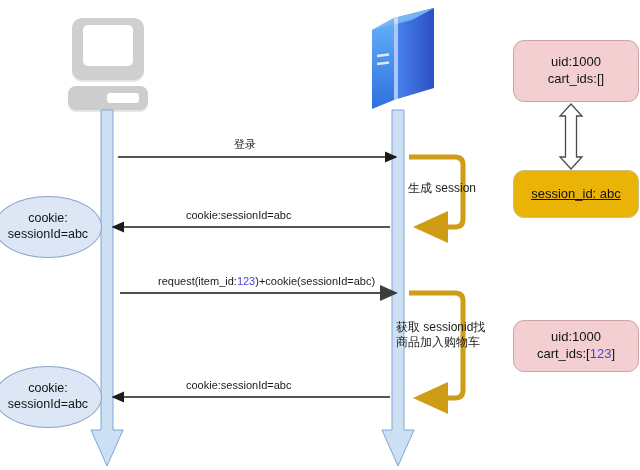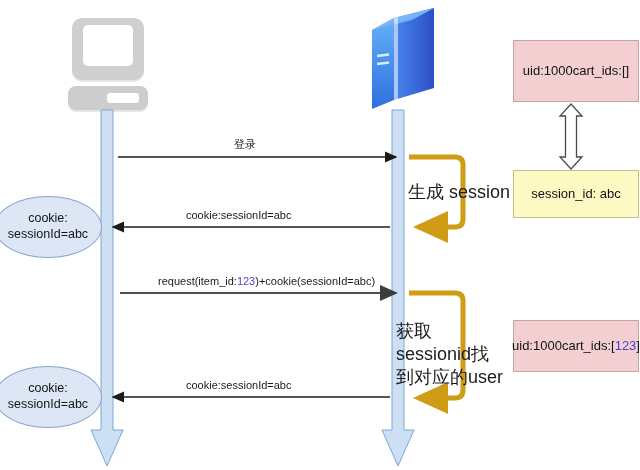--- a/index.html
+++ b/index.html
@@ -57,21 +57,21 @@
   .msg-label {
     font-size: 11px;
     color: #1b1b1b;
     white-space: nowrap;
     line-height: 1.1;
   }
   .accent-num { color: #4a3fd0; }
 
   
   .loop-label {
-    font-size: 18px;
+    font-size: 12px;
     color: #1b1b1b;
     line-height: 1.28;
     text-align: left;
   }
 
   
   .cookie-bubble {
     width: 108px; height: 62px;
     background: #dce6f4;
     border: 1px solid #8aa4c8;
@@ -83,30 +83,31 @@
     font-size: 12.5px;
     color: #141414;
     line-height: 1.25;
     box-sizing: border-box;
   }
 
   
   .data-box {
     box-sizing: border-box;
     display: flex;
-    flex-direction: row;
+    flex-direction: column;
     align-items: center;
     justify-content: center;
     font-size: 13px;
     line-height: 1.3;
     color: #121212;
     white-space: nowrap;
+    border-radius: 11px;
   }
   .box-pink  { background: #f3cfd2; border: 1px solid #c9a3a6; }
-  .box-yellow{ background: #fef9c3; border: 1px solid #c9bf8a; }
+  .box-yellow{ background: #eab308; border: 1px solid #c9bf8a; text-decoration: underline; }
 </style>
 </head>
 <body>
 
 <div id="canvas">
 
   <div class="abs client-icon">
     <div class="monitor-shell">
       <div class="monitor-screen"></div>
     </div>
@@ -193,21 +194,21 @@
   <div class="abs msg-label" style="left:126px; top:275px;margin-left:32px;">
     <span>request(item_id:</span><span class="accent-num">123</span><span>)+cookie(sessionId=abc)</span>
   </div>
 
   <div class="abs msg-label" style="left:186px; top:379px;">cookie:sessionId=abc</div>
 
   <div class="abs loop-label" style="left:408px; top:181px;">生成 session</div>
 
   <div class="abs loop-label" style="left:396px; top:320px; width:112px;">
     <div>获取 sessionid找</div>
-    <div>到对应的user</div>
+    <div>商品加入购物车</div>
   </div>
 
   <div class="abs cookie-bubble" style="left:-6px; top:196px;">
     <div>cookie:</div>
     <div>sessionId=abc</div>
   </div>
 
   <div class="abs cookie-bubble" style="left:-6px; top:366px;">
     <div>cookie:</div>
     <div>sessionId=abc</div>

